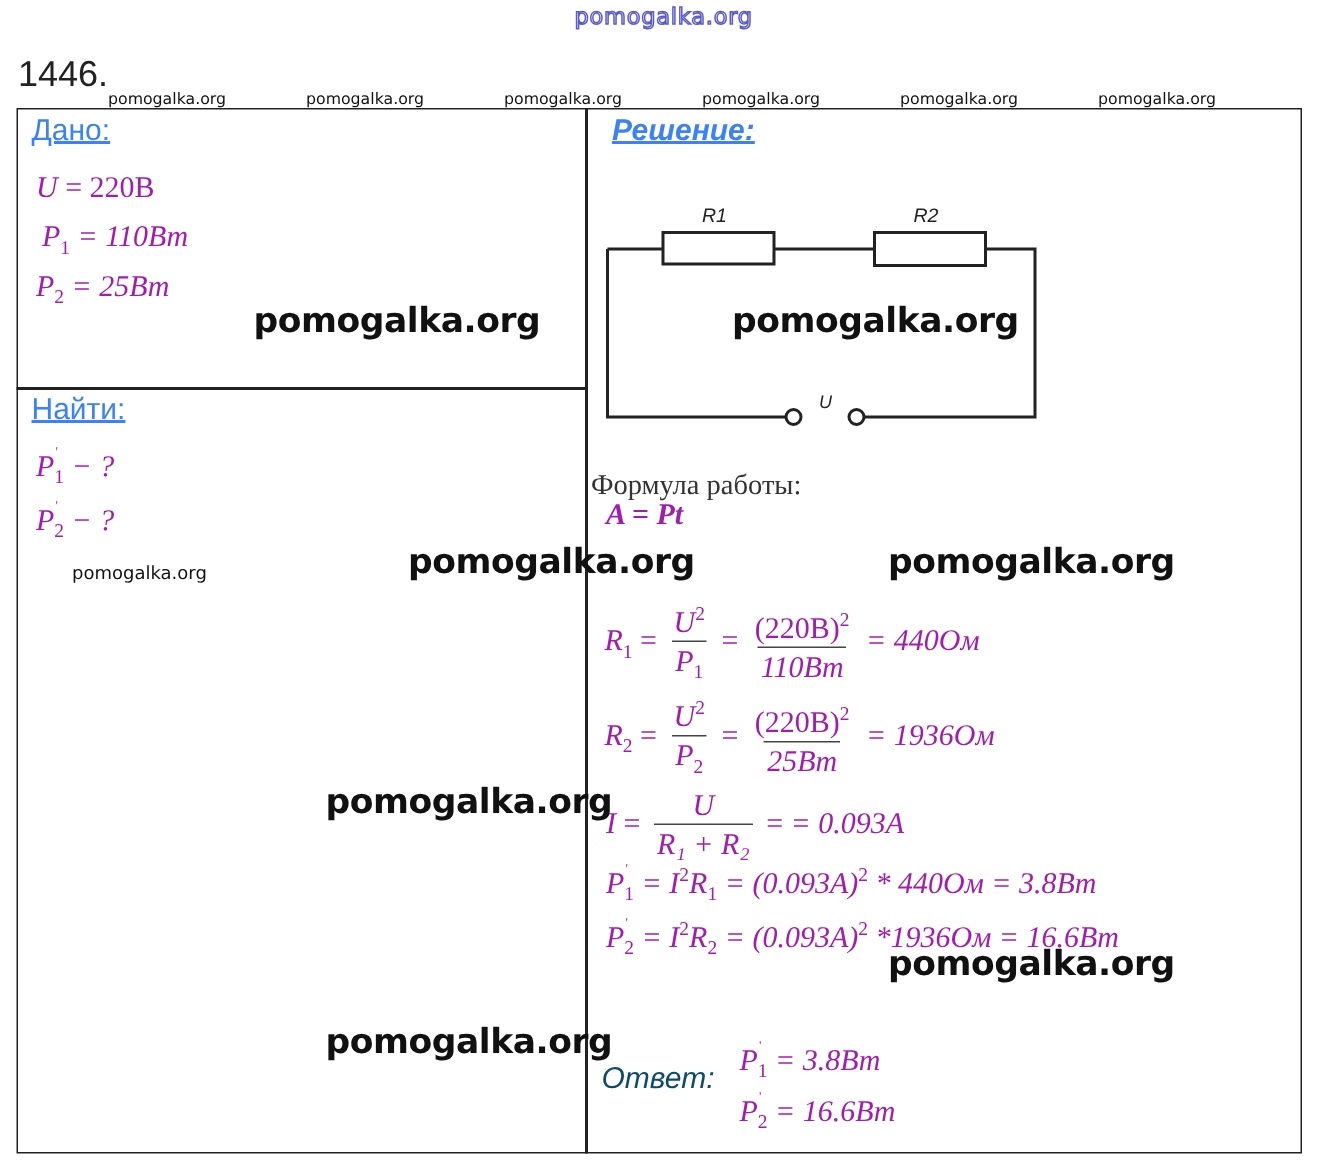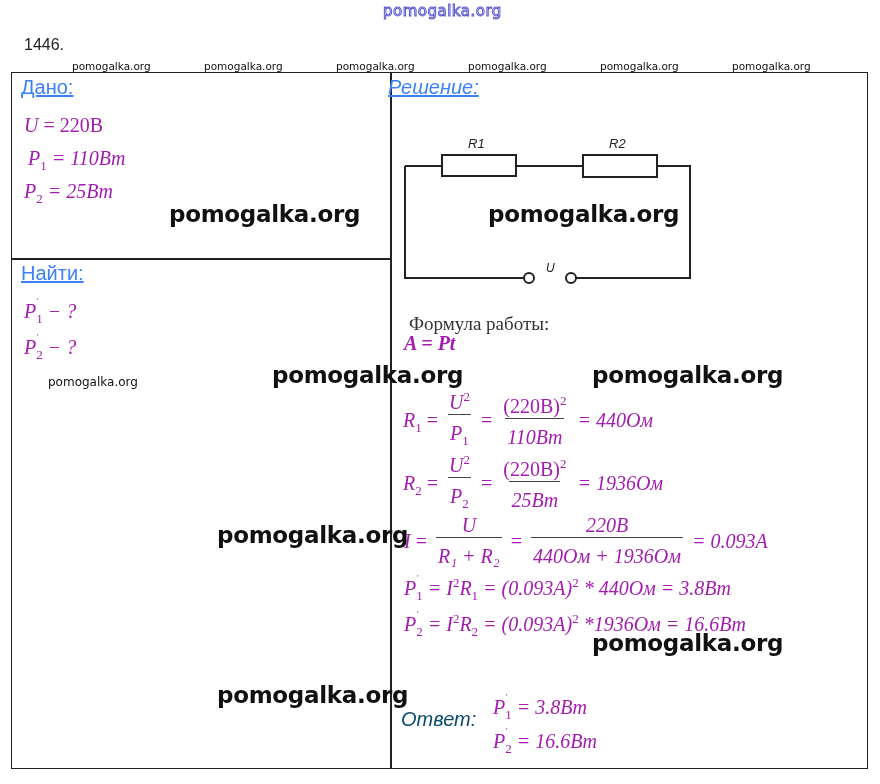--- a/index.html
+++ b/index.html
@@ -1,42 +1,42 @@
 <!DOCTYPE html>
 <html><head>
 <meta charset="utf-8">
 <style>
   html, body { margin: 0; padding: 0; background: #ffffff; }
   body { width: 880px; height: 784px; position: relative; overflow: hidden;
          font-family: "Liberation Sans", sans-serif; color: #111; }
   .abs { position: absolute; }
   .site-top { left: 383px; top: 2px; font-family: "DejaVu Sans", sans-serif; font-size: 15px;
               color: #ffffff; -webkit-text-stroke: 1px #5a5ad0; letter-spacing: 0.5px; }
-  .prob-num { left: 24px; top: 36px; font-size: 16px; color: #222; text-align: center; }
+  .prob-num { left: 12px; top: 36px; font-size: 24px; color: #222; text-align: center; }
   .wm-small { font-family: "DejaVu Sans", sans-serif; font-size: 10.5px; color: #111; top: 60px; }
   .wm-big { font-family: "DejaVu Sans", sans-serif; font-size: 23px; font-weight: bold; color: #111;
             letter-spacing: -0.3px; }
   .wm-mid { font-family: "DejaVu Sans", sans-serif; font-size: 12px; color: #111; }
 
   .frame { left: 11px; top: 72px; width: 857px; height: 697px; border: 1.5px solid #222; box-sizing: border-box; }
   .vdiv { left: 390px; top: 72px; width: 1.5px; height: 697px; background: #222; }
   .hdiv { left: 11px; top: 258px; width: 380px; height: 1.5px; background: #222; }
 
   .heading { font-size: 20px; text-decoration: underline; color: #3b82f6; }
   .heading.italic { font-style: italic; }
   .math { font-family: "Liberation Serif", serif; font-style: italic; color: #a21caf; font-size: 20px; white-space: nowrap; }
   .math sub { font-size: 13px; font-style: normal; vertical-align: -5px; }
   .math sup { font-size: 13px; font-style: normal; vertical-align: 8px; }
   .math .up { font-style: normal; }
   .prime { position: relative; }
   .prime .p { position: absolute; font-size: 9px; left: 13px; top: -4px; font-style: normal; }
 
-  .frac { display: inline-flex; flex-direction: column; align-items: center; vertical-align: middle; margin: 5px 4px; }
+  .frac { display: inline-flex; flex-direction: column; align-items: center; vertical-align: middle; margin: 17px 4px; }
   .frac .num { padding: 0 2px; line-height: 24px; }
-  .frac .den { padding: 0 2px; border-top: 1.3px solid #444; line-height: 36px; }
+  .frac .den { padding: 0 2px; border-top: 1.3px solid #444; line-height: 26px; }
   .formula-label { font-family: "Liberation Serif", serif; font-size: 19px; color: #333; }
   .answer-label { font-size: 20px; font-style: italic; color: #0c4a6e; }
 
   svg.circuit { left: 400px; top: 130px; }
 </style>
 </head>
 <body>
 
 <div class="abs site-top">pomogalka.org</div>
 <div class="abs prob-num">1446.</div>
@@ -64,39 +64,39 @@
 </div>
 
 <div class="abs heading" style="left:21px; top:262px;">Найти:</div>
 <div class="abs math" style="left:24px; top:300px;">
   <span class="prime"><span>P</span><span class="p">'</span></span><sub>1</sub><span> − ?</span>
 </div>
 <div class="abs math" style="left:24px; top:336px;">
   <span class="prime"><span>P</span><span class="p">'</span></span><sub>2</sub><span> − ?</span>
 </div>
 
-<div class="abs heading italic" style="left:388px; top:76px;">Решение:</div>
+<div class="abs heading italic" style="left:408px; top:76px;font-weight:bold;">Решение:</div>
 
 <svg class="abs circuit" width="300" height="160" viewBox="0 0 300 160">
   <g stroke="#222" stroke-width="2" fill="none">
     <path d="M5 36 L5 148 L124 148"></path>
     <path d="M5 36 L42 36"></path>
     <rect x="42" y="25" width="74" height="21"></rect>
     <path d="M116 36 L183 36"></path>
     <rect x="183" y="25" width="74" height="22"></rect>
     <path d="M257 36 L290 36 L290 148 L176 148"></path>
     <circle cx="129" cy="148" r="5" fill="#fff"></circle>
     <circle cx="171" cy="148" r="5" fill="#fff"></circle>
   </g>
   <text x="68" y="18" font-family="Liberation Sans, sans-serif" font-style="italic" font-size="13" fill="#222">R1</text>
   <text x="209" y="18" font-family="Liberation Sans, sans-serif" font-style="italic" font-size="13" fill="#222">R2</text>
   <text x="146" y="142" font-family="Liberation Sans, sans-serif" font-style="italic" font-size="12" fill="#222">U</text>
 </svg>
 
-<div class="abs formula-label" style="left:409px; top:313px;text-align:center;">Формула работы:</div>
+<div class="abs formula-label" style="left:394px; top:313px;text-align:center;">Формула работы:</div>
 <div class="abs math" style="left:404px; top:332px;font-weight:bold;">A = Pt</div>
 
 <div class="abs math" style="left:403px; top:380px;">
   <span>R</span><sub>1</sub>
   <span class="up"> = </span>
   <span class="frac">
       <span class="num"><span>U</span><sup>2</sup></span>
       <span class="den"><span>P</span><sub>1</sub></span>
     </span>
   <span class="up">=</span>
@@ -123,24 +123,20 @@
 </div>
 
 <div class="abs math" style="left:404px; top:508px;">
   <span>I</span>
   <span class="up"> = </span>
   <span class="frac">
       <span class="num">U</span>
       <span class="den">R₁ + R₂</span>
     </span>
   <span class="up">=</span>
-  <span class="frac">
-      <span class="num">220B</span>
-      <span class="den">440Ом + 1936Ом</span>
-    </span>
   <span>= 0.093A</span>
 </div>
 
 <div class="abs math" style="left:404px; top:575px;">
   <span class="prime"><span>P</span><span class="p">'</span></span><sub>1</sub><span> = I</span><sup>2</sup><span>R</span><sub>1</sub><span> = (0.093A)</span><sup>2</sup><span> * 440Ом = 3.8Bm</span>
 </div>
 
 <div class="abs math" style="left:404px; top:611px;">
   <span class="prime"><span>P</span><span class="p">'</span></span><sub>2</sub><span> = I</span><sup>2</sup><span>R</span><sub>2</sub><span> = (0.093A)</span><sup>2</sup><span> *1936Ом = 16.6Bm</span>
 </div>

